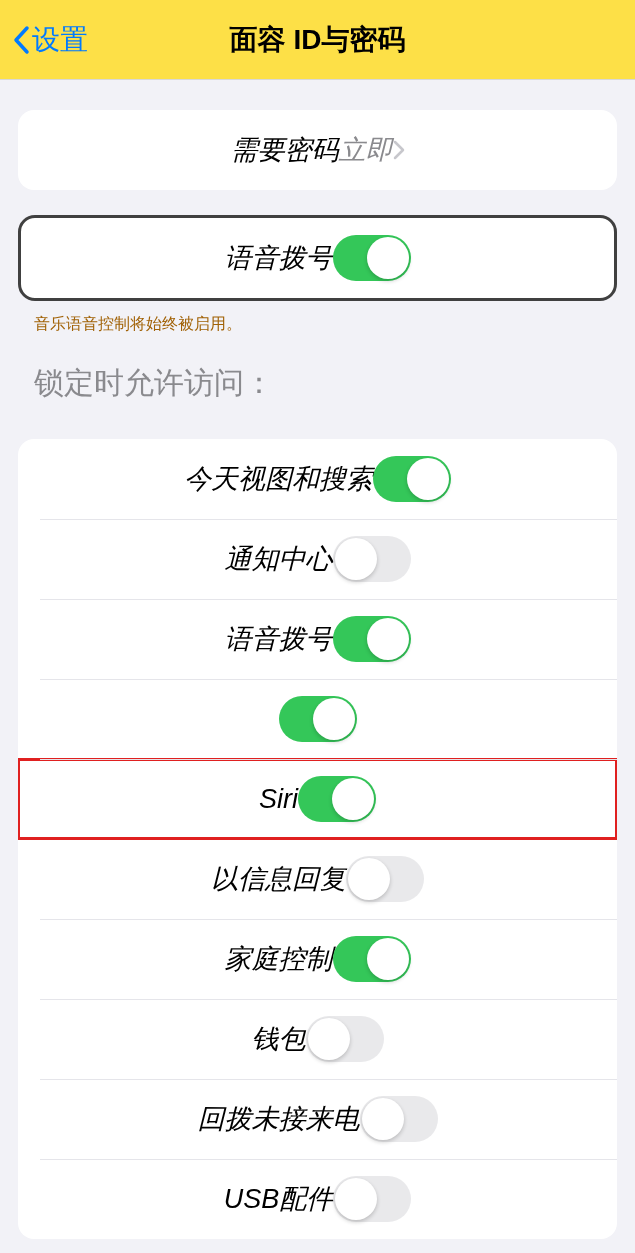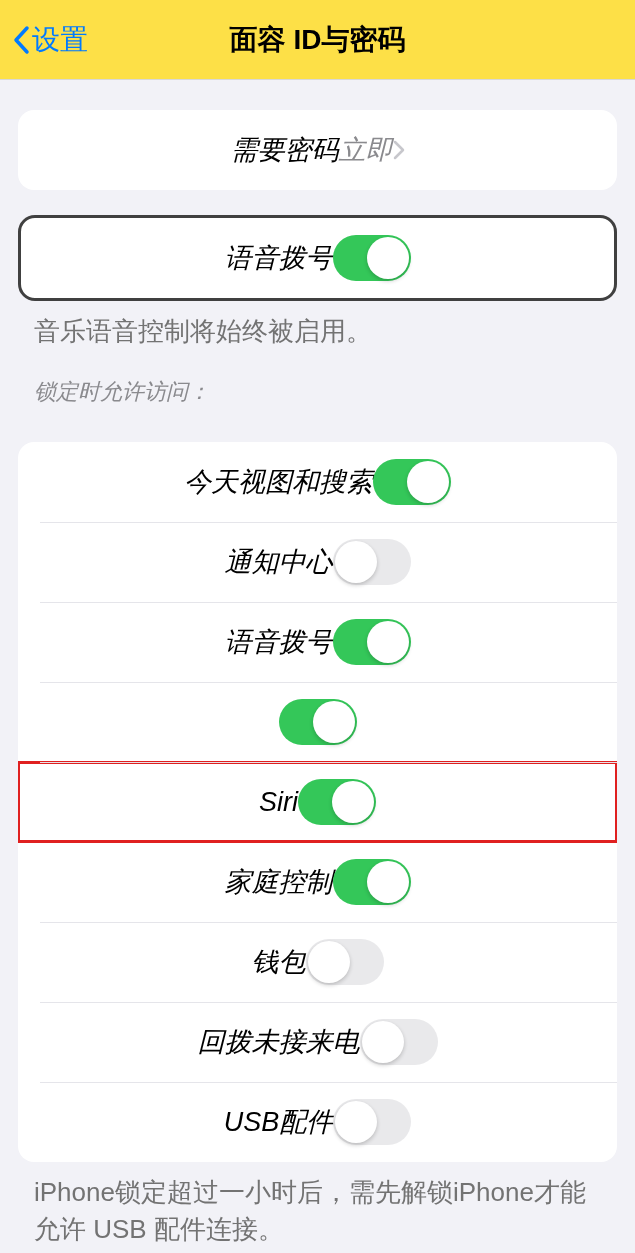--- a/index.html
+++ b/index.html
@@ -120,30 +120,29 @@
       top: 2px;
       box-shadow: 0 2px 4px rgba(0,0,0,0.2);
     }
     .toggle.on .knob {
       right: 2px;
     }
     .toggle.off .knob {
       left: 2px;
     }
     .footer-text {
-      font-size: 26px;
-      color: #737373;
+      font-size: 16px;
+      color: #a16207;
       padding: 12px 34px 0 34px;
       line-height: 1.4;
     }
     .section-header {
-      font-size: 22px;
+      font-size: 30px;
       color: #8a8a8e;
       padding: 28px 34px 10px 34px;
-      font-style: italic;
     }
     .first-group {
       margin-top: 30px;
     }
   </style>
 </head>
 <body>
 
 <div class="header">
   <div class="back-button">
@@ -209,20 +208,26 @@
           <div class="knob"></div>
         </div>
       </div>
       <div class="row highlighted">
         <div class="row-label">Siri</div>
         <div class="toggle on">
           <div class="knob"></div>
         </div>
       </div>
       <div class="row">
+        <div class="row-label">以信息回复</div>
+        <div class="toggle off">
+          <div class="knob"></div>
+        </div>
+      </div>
+      <div class="row">
         <div class="row-label">家庭控制</div>
         <div class="toggle on">
           <div class="knob"></div>
         </div>
       </div>
       <div class="row">
         <div class="row-label">钱包</div>
         <div class="toggle off">
           <div class="knob"></div>
         </div>

